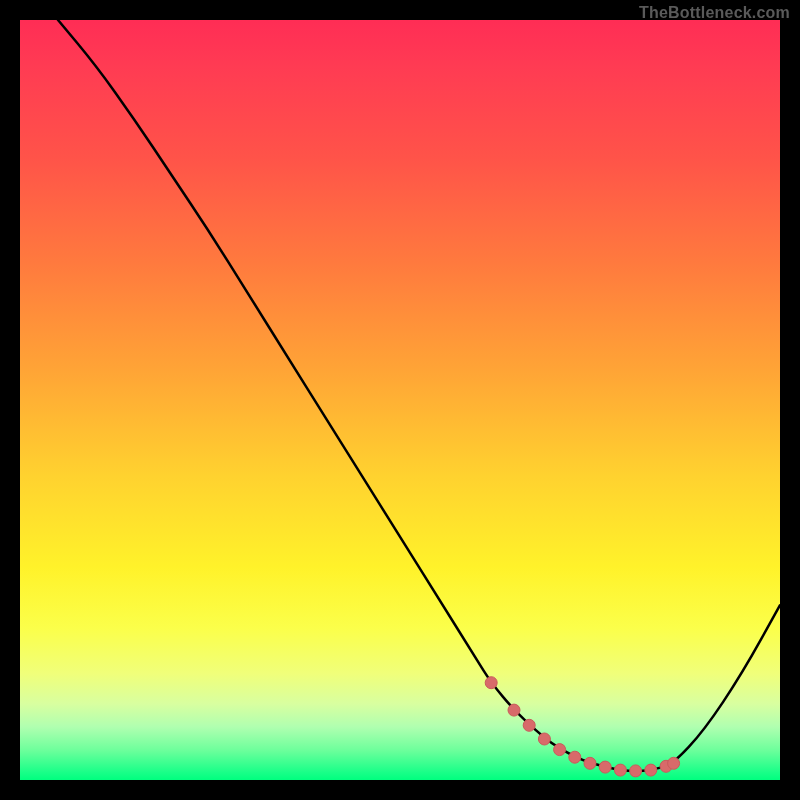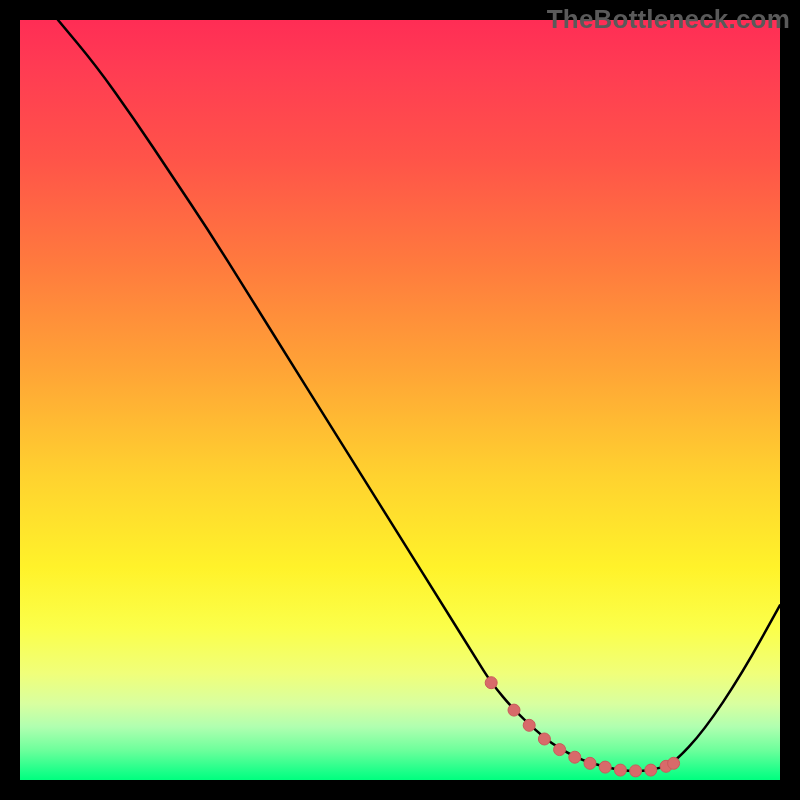--- a/index.html
+++ b/index.html
@@ -8,21 +8,21 @@
     position: relative;
     width: 800px;
     height: 800px;
     background: #000;
   }
   .watermark {
     position: absolute;
     top: 4px;
     right: 10px;
     font-family: Arial, Helvetica, sans-serif;
-    font-size: 26px;
+    font-size: 16px;
     font-weight: 600;
     color: #5a5a5a;
     letter-spacing: 0.2px;
     z-index: 10;
   }
   .plot {
     position: absolute;
     left: 20px;
     top: 20px;
     width: 760px;

